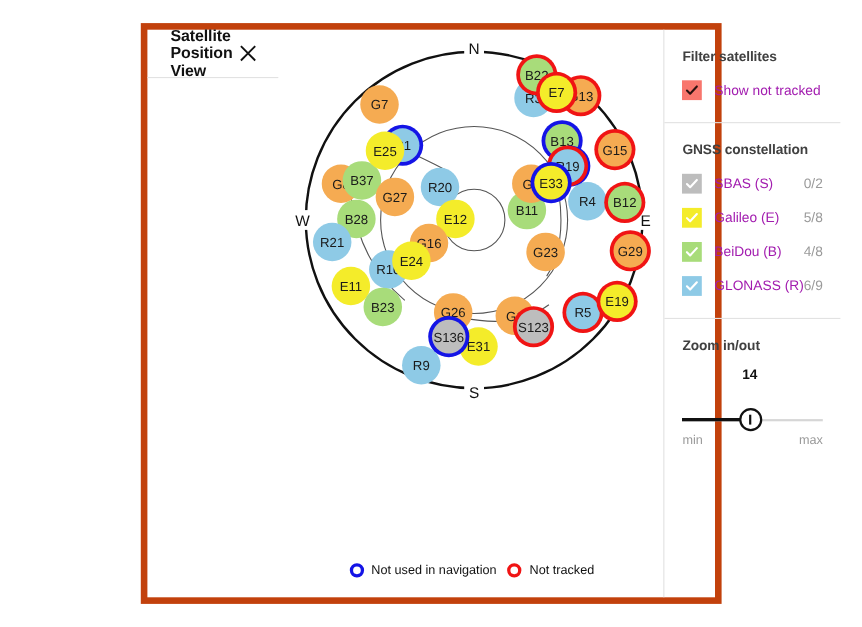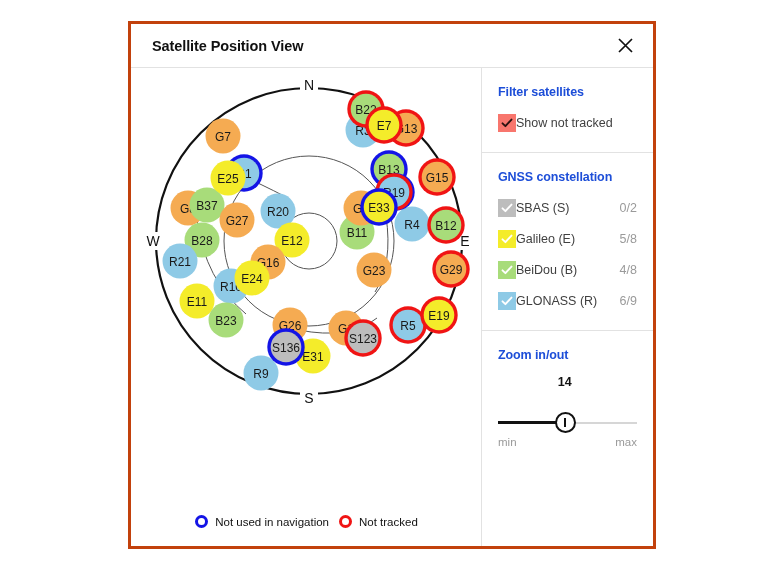--- a/index.html
+++ b/index.html
@@ -20,24 +20,24 @@
   }
 
   
   .dialog {
     position: absolute;
     left: 128px;
     top: 21px;
     width: 528px;
     height: 528px;
     background: #ffffff;
-    border: 3px solid #c2410c;
-    box-sizing: border-box;
-    display: flex;
-    flex-direction: column;
+    border: 6px solid #c2410c;
+    box-sizing: border-box;
+    display: flex;
+    flex-direction: row;
   }
 
   .titlebar {
     height: 44px;
     min-height: 44px;
     border-bottom: 1px solid #e2e2e2;
     display: flex;
     align-items: center;
     padding: 0 14px 0 21px;
     box-sizing: border-box;
@@ -92,21 +92,21 @@
   .panel {
     padding: 17px 16px 16px 16px;
     box-sizing: border-box;
     border-bottom: 1px solid #e2e2e2;
   }
   .panel:last-child { border-bottom: none; }
 
   .panel-title {
     font-size: 12.5px;
     font-weight: bold;
-    color: #1d4ed8;
+    color: #404040;
     margin-bottom: 13px;
     letter-spacing: -0.1px;
   }
 
   .chk-row {
     display: flex;
     align-items: center;
     height: 22px;
     margin-bottom: 9px;
     cursor: pointer;
@@ -119,21 +119,22 @@
     min-width: 18px;
     position: relative;
     display: flex;
     align-items: center;
     justify-content: center;
   }
   .chk-box svg { display: block; }
 
   .chk-label {
     font-size: 12.5px;
-    color: #404040;
+    color: #a21caf;
+    margin-left: 11px;
     flex: 1;
     white-space: nowrap;
   }
   .chk-count {
     font-size: 12.5px;
     color: #9a9a9a;
     text-align: right;
     white-space: nowrap;
   }
 

